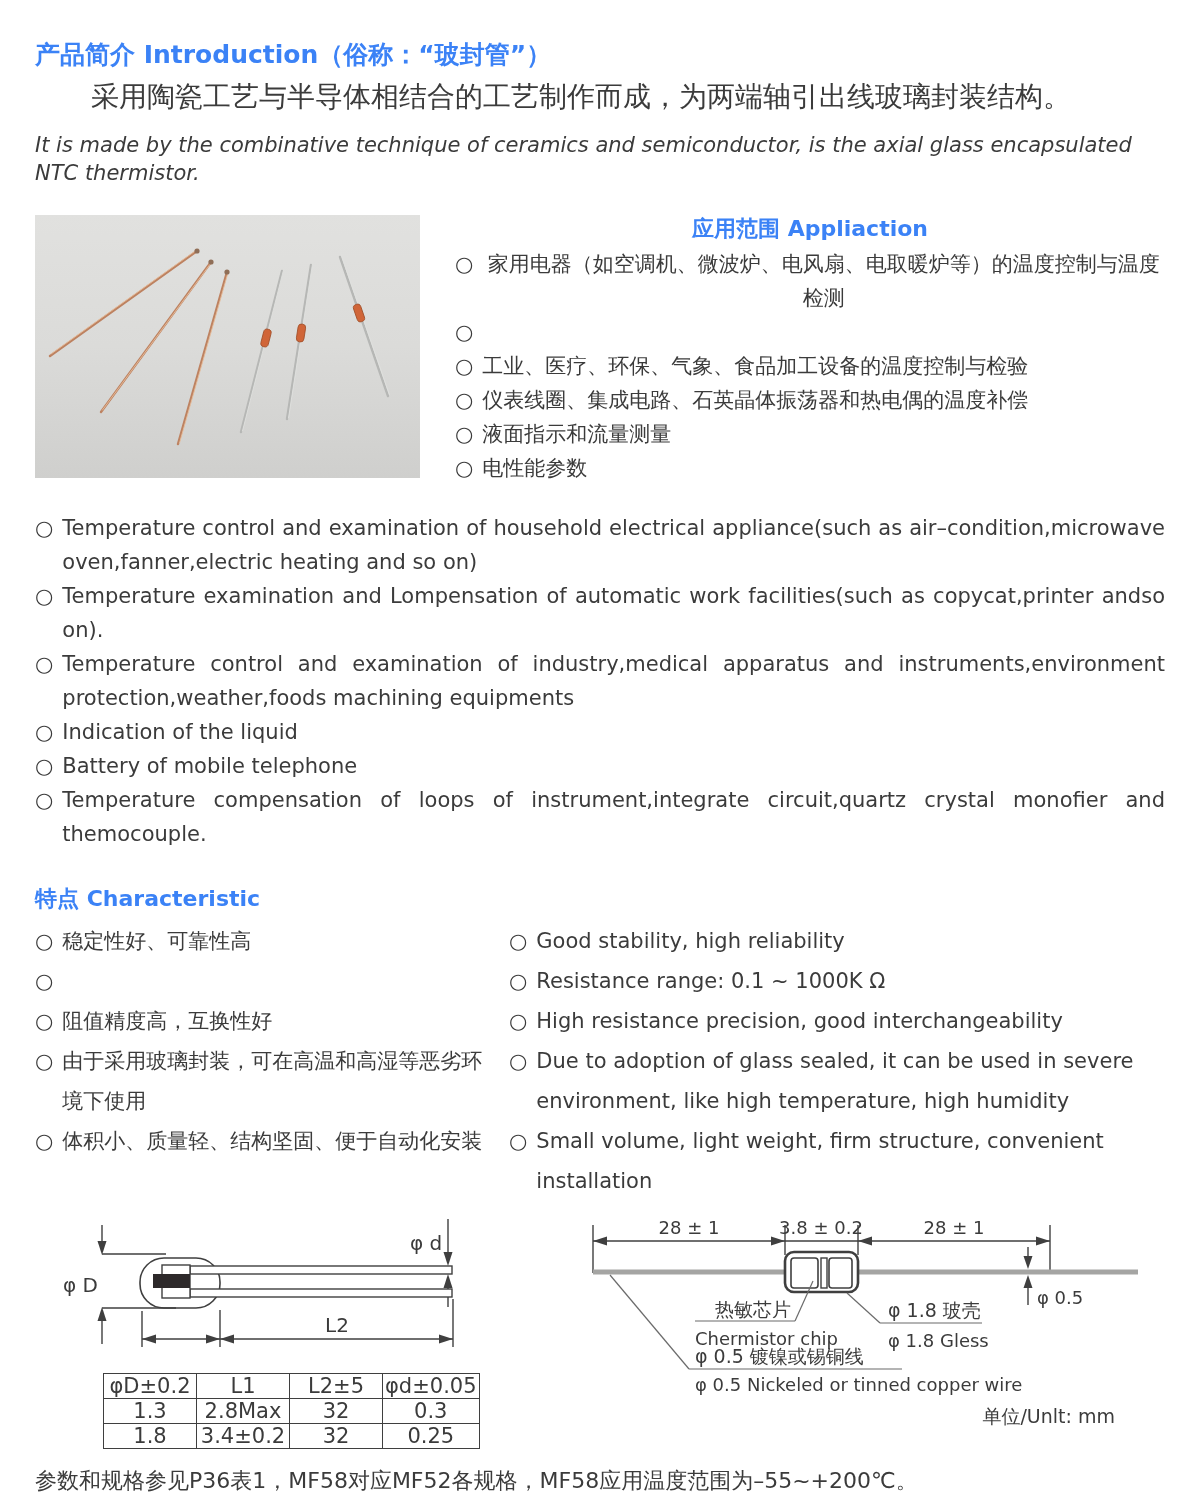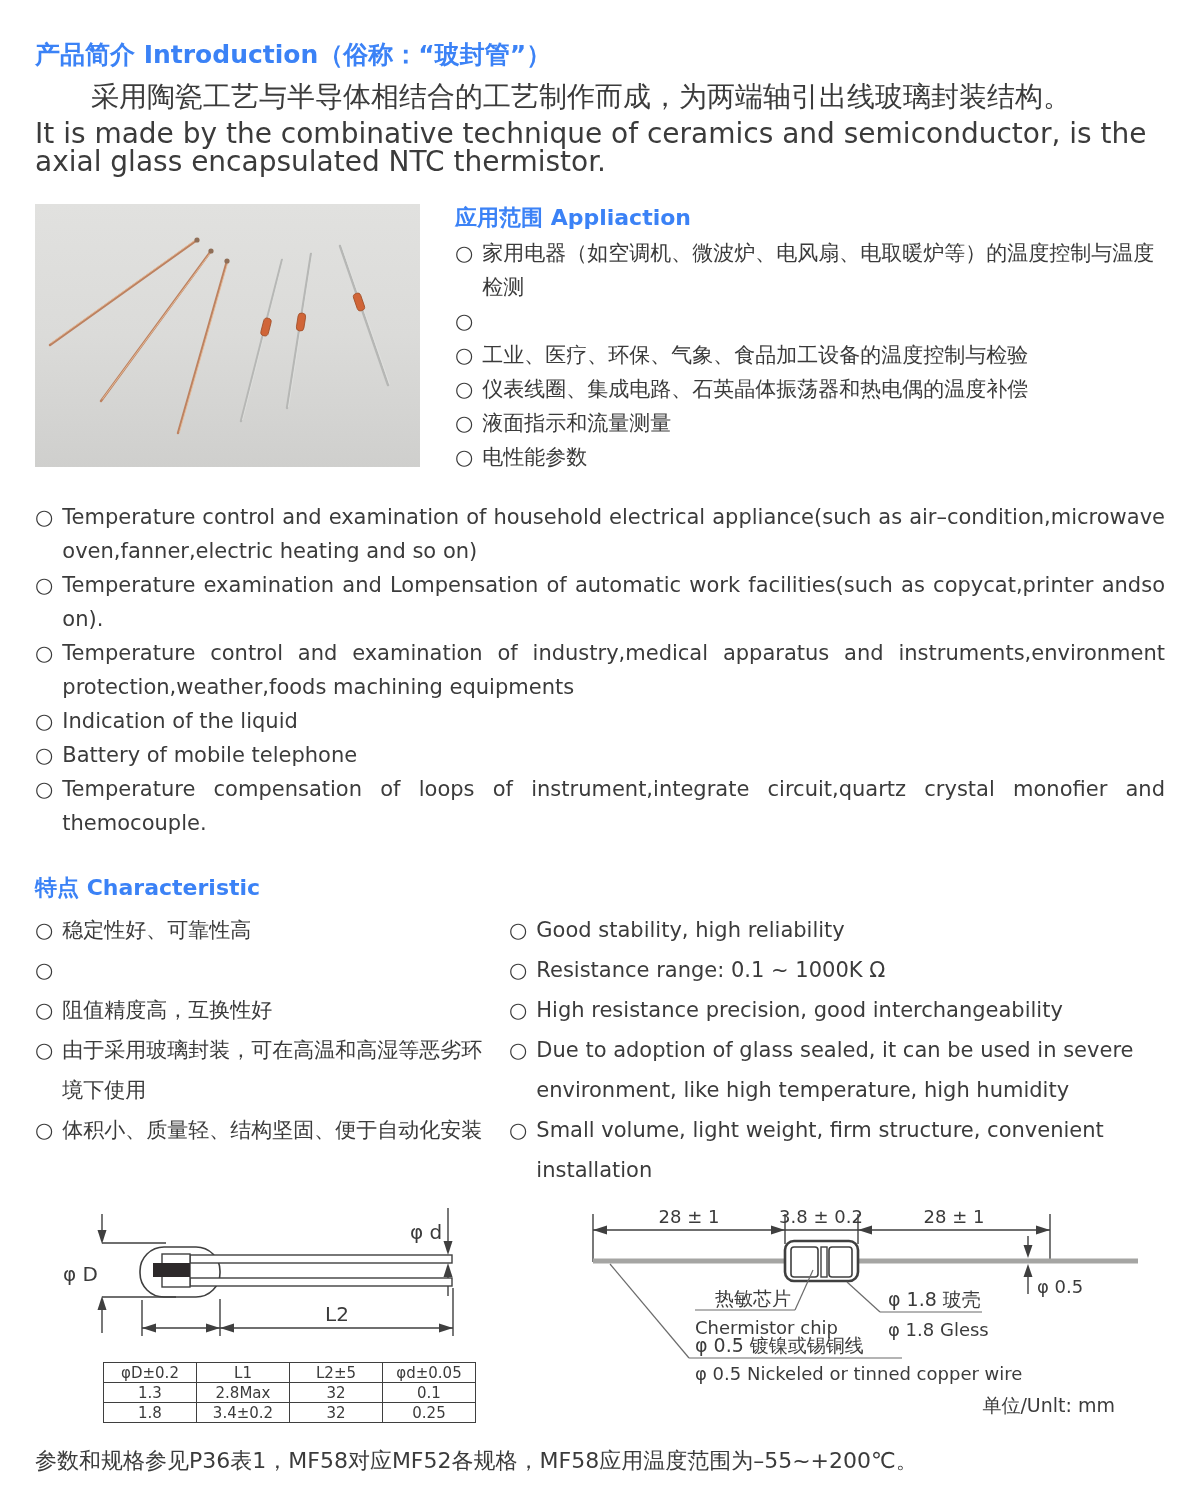--- a/index.html
+++ b/index.html
@@ -6,42 +6,42 @@
   body{
     width:1200px;min-height:1511px;background:#ffffff;color:#3b3b3b;
     font-family:"DejaVu Sans","Liberation Sans",sans-serif;
     -webkit-font-smoothing:antialiased;
   }
   .page{box-sizing:border-box;width:1200px;padding:40px 35px 30px 35px;}
   .h-blue{color:#3b82f6;font-weight:bold;margin:0;}
   h1.h-blue{font-size:25px;line-height:30px;}
   h2.h-blue{font-size:22px;line-height:28px;}
   .intro-zh{font-size:28px;line-height:30px;margin:12px 0 0 0;text-indent:2em;}
-  .intro-en{font-size:28px;line-height:28px;margin:8px 0 0 0;}
-
-  .photo-row{display:flex;margin-top:28px;}
+  .intro-en{font-size:21px;line-height:28px;margin:19px 0 0 0;font-style:italic;}
+
+  .photo-row{display:flex;margin-top:28px;text-align:center;}
   .photo{flex:0 0 auto;display:block;}
   .app-col{flex:1;margin-left:35px;min-width:0;}
   .app-list{font-size:21px;line-height:34px;margin-top:4px;}
 
   .list .li{display:flex;align-items:flex-start;}
   .bullet{flex:0 0 auto;margin-right:9px;}
 
   .en-bullets{margin-top:26px;font-size:21px;line-height:34px;}
   .en-bullets .li-text{text-align:justify;}
 
   .char-section{margin-top:34px;}
   .char-cols{display:flex;margin-top:8px;font-size:21px;line-height:40px;}
   .char-zh{flex:0 0 452px;}
   .char-en{flex:1;margin-left:22px;min-width:0;}
 
   .diagrams{display:flex;margin-top:10px;align-items:flex-start;}
   .left-diagram{flex:0 0 auto;margin-left:25px;width:420px;}
   .right-diagram{flex:0 0 auto;margin-left:105px;}
-  .dim-table{border-collapse:collapse;margin:6px 0 0 43px;font-size:15px;color:#3b3b3b;}
+  .dim-table{border-collapse:collapse;margin:6px 0 0 43px;font-size:21px;color:#3b3b3b;}
   .dim-table th,.dim-table td{
     border:1.6px solid #3f3f3f;width:88px;height:19px;text-align:center;
     font-weight:normal;padding:0 2px;
   }
 
   .mf58{margin-top:16px;}
   h2.mf58-h{font-size:23px;line-height:30px;}
   .mf58-zh{font-size:22px;line-height:32px;margin:10px 0 0 0;}
 
   svg text{fill:#3b3b3b;}
@@ -252,21 +252,21 @@
             <tr>
           <th>φD±0.2</th>
           <th>L1</th>
           <th>L2±5</th>
           <th>φd±0.05</th>
         </tr>
         <tr>
           <td>1.3</td>
           <td>2.8Max</td>
           <td>32</td>
-          <td>0.1</td>
+          <td>0.3</td>
         </tr>
         <tr>
           <td>1.8</td>
           <td>3.4±0.2</td>
           <td>32</td>
           <td>0.25</td>
         </tr>
       </tbody>
         </table>
     </div>

